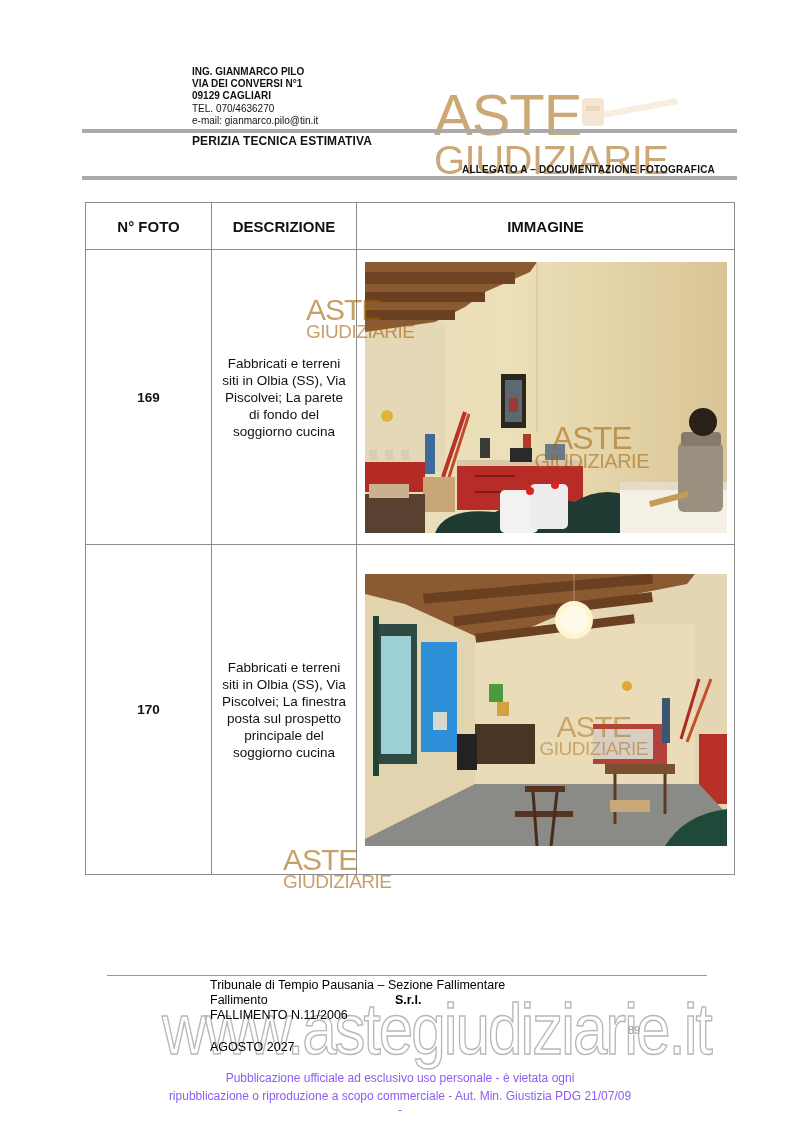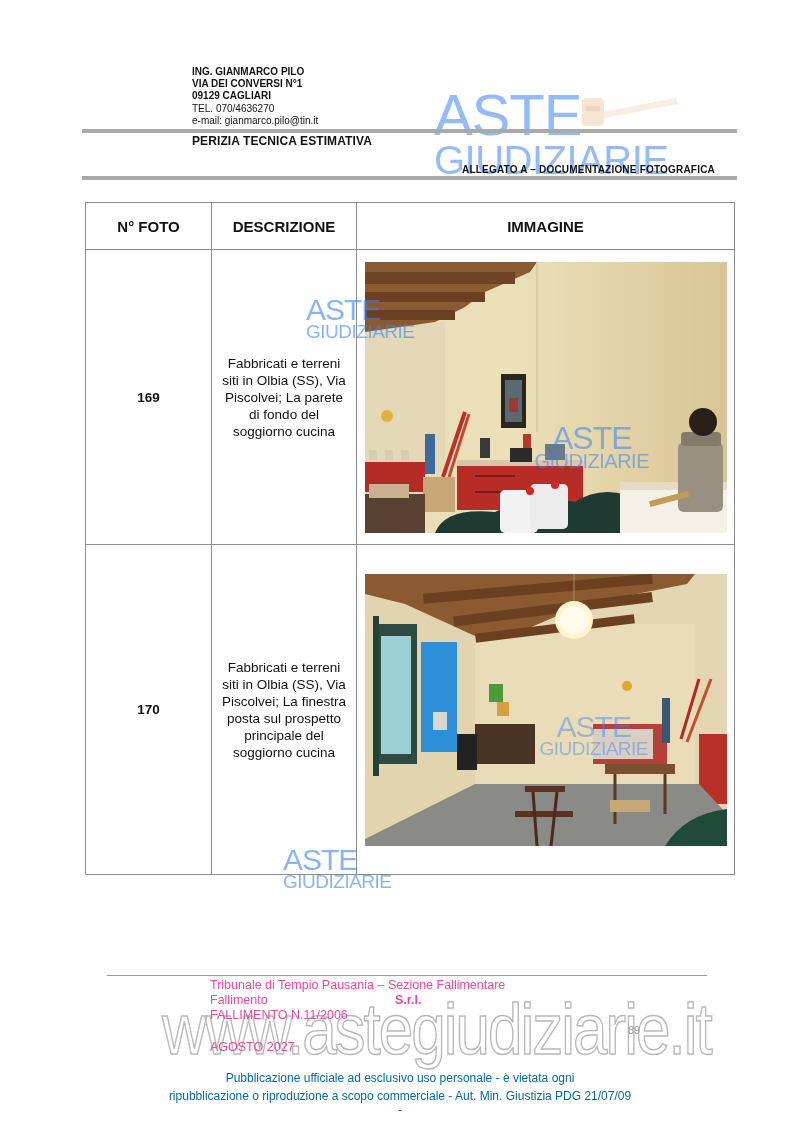--- a/index.html
+++ b/index.html
@@ -8,41 +8,41 @@
     .abs { position: absolute; }
 
     
     .hdr-lines { left: 192px; top: 66px; font-size: 10px; line-height: 12.2px; }
     .hdr-lines .b { font-weight: bold; }
     .rule { left: 82px; width: 655px; height: 4px; background: #a9a9a9; }
     .doc-title { left: 192px; top: 134px; font-size: 12px; font-weight: bold; letter-spacing: 0.1px; }
     .allegato { left: 462px; top: 164px; font-size: 10px; font-weight: bold; letter-spacing: 0.2px; }
 
     
-    .wm { position: absolute; color: #3b82f6; pointer-events: none; font-family: "Liberation Sans", sans-serif; line-height: 1; }
+    .wm { position: absolute; color: #a16207; pointer-events: none; font-family: "Liberation Sans", sans-serif; line-height: 1; }
     .wm .aste { letter-spacing: -1px; font-weight: normal; }
     .wm .giud { letter-spacing: -0.5px; font-weight: normal; }
     .wm .gavel { position: absolute; }
 
     
     table.photos { position: absolute; left: 85px; top: 202px; width: 649px; border-collapse: collapse; table-layout: fixed; }
     table.photos th, table.photos td { border: 1.5px solid #8c8c8c; padding: 0; text-align: center; vertical-align: middle; }
     table.photos th { height: 46px; font-size: 15px; font-weight: bold; }
     table.photos td.num { font-size: 13.5px; font-weight: bold; }
     table.photos td.desc { font-size: 13.5px; line-height: 17px; padding: 0 6px; text-align: center; }
     .row1 td { height: 294px; }
     .row2 td { height: 329px; }
     .photo { position: relative; margin: 0 auto; overflow: hidden; }
 
     
     .foot-rule { left: 107px; top: 975px; width: 600px; height: 1px; background: #9a9a9a; }
-    .foot-text { left: 210px; font-size: 12.5px; color: #ec4899; }
+    .foot-text { left: 210px; font-size: 12.5px; color: #000000; }
     .www { left: 162px; top: 988px; font-size: 62px; color: #ffffff; -webkit-text-stroke: 1.3px #b8b8b8; letter-spacing: -2px; transform: scaleY(1.15); transform-origin: top left; }
     .pagenum { left: 628px; top: 1024px; font-size: 11px; color: #999; }
-    .pub { left: 100px; width: 600px; top: 1069px; text-align: center; font-size: 12px; line-height: 18px; color: #0369a1; }
+    .pub { left: 100px; width: 600px; top: 1069px; text-align: center; font-size: 12px; line-height: 18px; color: #8b5cf6; }
   </style>
 </head>
 <body>
 
 <div class="abs hdr-lines">
   <div class="b">ING. GIANMARCO PILO</div>
   <div class="b">VIA DEI CONVERSI N°1</div>
   <div class="b">09129 CAGLIARI</div>
   <div>TEL. 070/4636270</div>
   <div>e-mail: gianmarco.pilo@tin.it</div>

